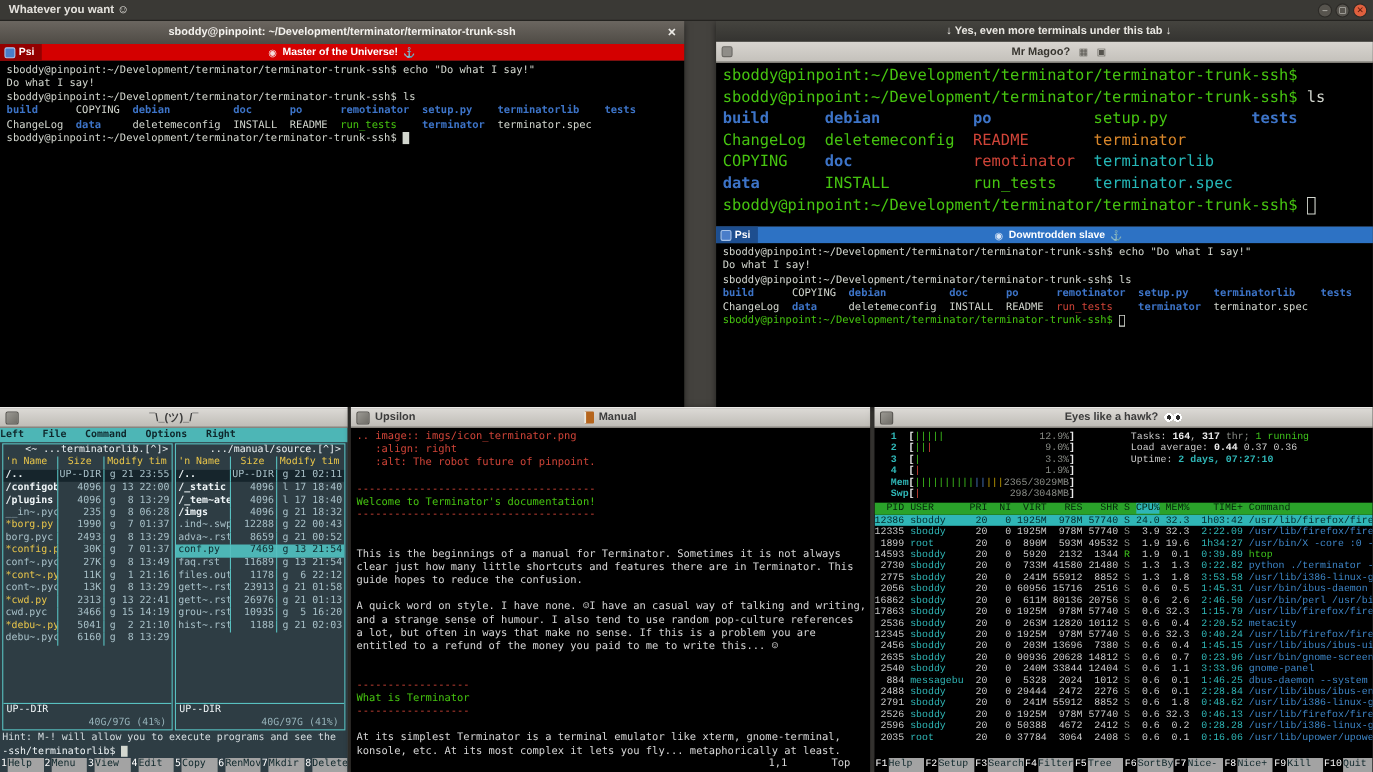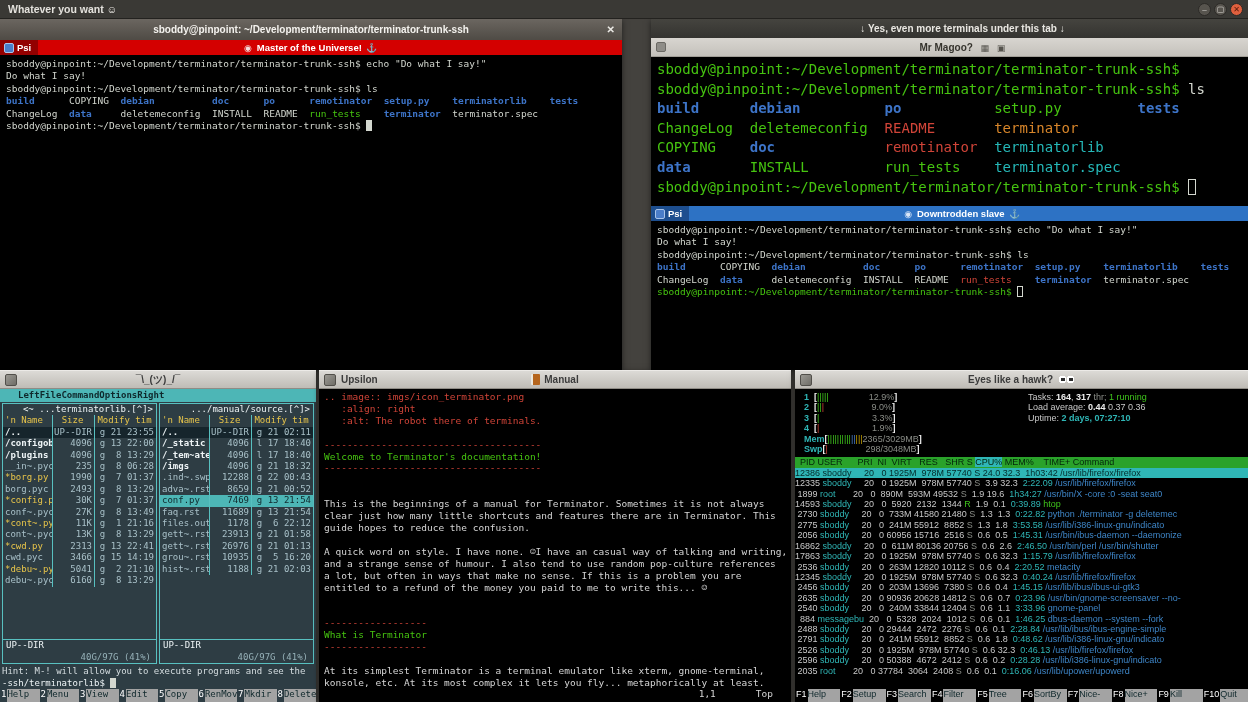--- a/index.html
+++ b/index.html
@@ -60,21 +60,21 @@
 .cur{background:#d3d7cf}
 .hollow{box-shadow:inset 0 0 0 1px #d3d7cf}
 
 
 .vim{flex:1;background:#000;display:flex;flex-direction:column;font-family:"DejaVu Sans Mono",monospace;font-size:9.5px;line-height:11.9px;color:#d6d6d6;padding:2px 0 0 5px;overflow:hidden}
 .vim-lines{flex:1;overflow:hidden}
 .vim-status{display:flex;justify-content:flex-end;gap:40px;padding:0 18px 2px 0;color:#d6d6d6;flex:none}
 
 
 .mc{flex:1;background:#2e3d44;display:flex;flex-direction:column;font-family:"DejaVu Sans Mono",monospace;font-size:9px;line-height:11.4px;color:#a8c0c8;overflow:hidden}
-.mc-menubar{height:13px;background:#4db6b6;color:#0f282c;display:flex;padding-left:18px;font-weight:bold;align-items:center;flex:none}
+.mc-menubar{height:13px;background:#4db6b6;color:#0f282c;display:flex;gap:17px;font-weight:bold;align-items:center;flex:none}
 .mc-panels{flex:1;display:flex;gap:2px;padding:1px 2px;overflow:hidden}
 .mc-panel{flex:1;border:1px solid #58c0c0;display:flex;flex-direction:column;overflow:hidden}
 .mc-title{display:flex;justify-content:flex-end;padding:0 3px;color:#eef4f6;flex:none;white-space:pre;overflow:hidden}
 .mc-head{display:flex;color:#e8c54a;flex:none}
 .mc-body{flex:1;overflow:hidden}
 .mcrow{display:flex}
 .mc-c0{flex:1;overflow:hidden;white-space:pre;padding-left:2px}
 .mc-c1{width:42px;text-align:right;border-left:1px solid #58c0c0;padding-right:2px;overflow:hidden;flex:none}
 .mc-c2{width:62px;text-align:right;border-left:1px solid #58c0c0;padding-right:2px;white-space:pre;overflow:hidden;flex:none}
 .mc-head .mc-c1,.mc-head .mc-c2{text-align:center}
@@ -90,21 +90,21 @@
 .mc-prompt{color:#eef4f6;padding:0 2px;flex:none;white-space:pre}
 
 
 .fbar{display:flex;flex:none;height:13px;overflow:hidden;background:#000;align-items:stretch}
 .mc .fbar{background:#2e3d44}
 .fkey{flex:1;display:flex;overflow:hidden}
 .fnum{color:#fff;padding:0 1px;flex:none}
 .flabel{flex:1;background:#a3a3a3;color:#0f282c;overflow:hidden;white-space:nowrap}
 
 
-.htop{flex:1;background:#000;display:flex;flex-direction:column;font-family:Liberation Sans, sans-serif;font-size:9px;line-height:10.4px;color:#c8c8c8;overflow:hidden;padding-top:3px}
+.htop{flex:1;background:#000;display:flex;flex-direction:column;font-family:Liberation Mono, monospace;font-size:9px;line-height:10.4px;color:#c8c8c8;overflow:hidden;padding-top:3px}
 .htop-top{display:flex;padding-left:4px;flex:none}
 .htop-meters{width:205px;flex:none}
 .htop-info{flex:1;padding-left:24px;overflow:hidden}
 .cyb{color:#2fb6b6;font-weight:bold}
 .cy{color:#2fb6b6}
 .wb{color:#ececec;font-weight:bold}
 .dim{color:#8a8d87}
 .gr{color:#3fc41c}
 .cmd{color:#3e86c8}
 .mg{color:#3fc41c}.mr{color:#d04438}.mb{color:#4a7dc9}.my{color:#c4a000}
@@ -432,21 +432,21 @@
     <div class="wtitle light">
       <span class="wicon"></span>
       <span style="position:absolute;left:22px;font-weight:bold">Upsilon</span>
       <span class="book-icon"></span>
       <span>Manual</span>
     </div>
     <div class="vim">
       <div class="vim-lines">
           <div class="tline"><span class="r">.. image:: imgs/icon_terminator.png</span></div>
           <div class="tline"><span class="r">   :align: right</span></div>
-          <div class="tline"><span class="r">   :alt: The robot there of terminals.</span></div>
+          <div class="tline"><span class="r">   :alt: The robot future of pinpoint.</span></div>
           <div class="tline"><span> </span></div>
           <div class="tline"><span class="r">--------------------------------------</span></div>
           <div class="tline"><span class="g">Welcome to Terminator's documentation!</span></div>
           <div class="tline"><span class="r">--------------------------------------</span></div>
           <div class="tline"><span> </span></div>
           <div class="tline"><span> </span></div>
           <div class="tline"><span>This is the beginnings of a manual for Terminator. Sometimes it is not always</span></div>
           <div class="tline"><span>clear just how many little shortcuts and features there are in Terminator. This</span></div>
           <div class="tline"><span>guide hopes to reduce the confusion.</span></div>
           <div class="tline"><span> </span></div>

